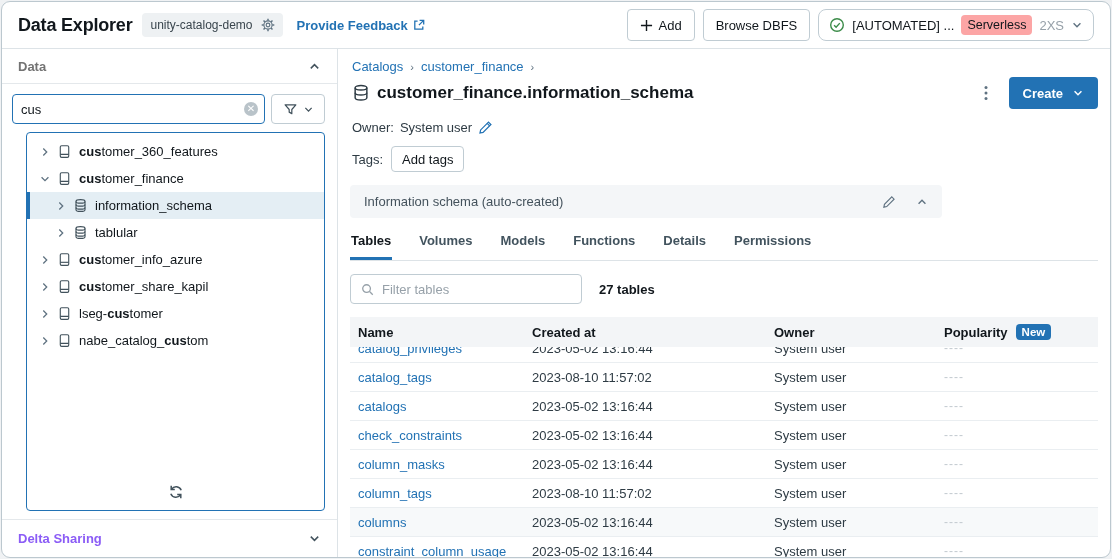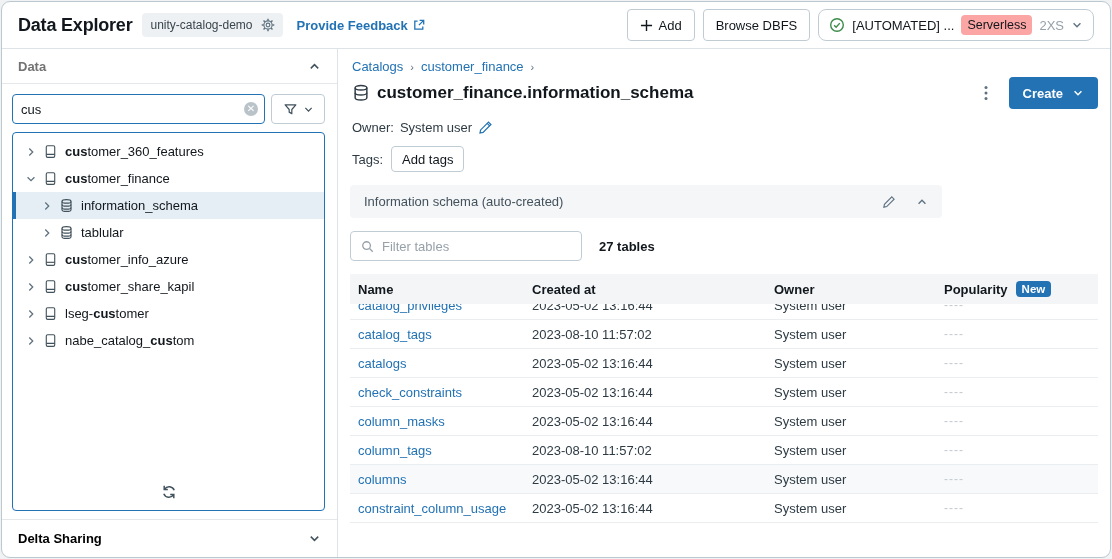--- a/index.html
+++ b/index.html
@@ -30,30 +30,30 @@
 
   
   .side-head { display:flex; align-items:center; justify-content:space-between; padding:10px 16px 9px 16px; border-bottom:1px solid #e4e8eb; }
   .side-head .t { font-size:13px; font-weight:700; color:#737373; }
   .search-row { display:flex; gap:6px; margin:10px 12px 8px 10px; }
   .search-box { flex:1; display:flex; align-items:center; height:30px; border:1px solid #2272b4; border-radius:4px; padding:0 6px 0 8px; }
   .search-box input { flex:1; border:none; outline:none; font-size:13px; color:#11171c; font-family:inherit; min-width:0; }
   .clear-btn { width:14px; height:14px; border-radius:50%; background:#b9c3c9; color:#fff; font-size:10px; line-height:14px; text-align:center; cursor:pointer; flex:0 0 14px; }
   .filter-btn { width:54px; height:30px; display:flex; align-items:center; justify-content:center; gap:5px;
                 border:1px solid #c0ccd3; border-radius:4px; background:#fff; color:#42525c; cursor:pointer; }
-  .tree-panel { flex:1; margin:0 12px 0 10px; border:1px solid #2272b4; border-radius:4px; position:relative; padding-top:5px; overflow:hidden; }
+  .tree-panel { flex:1; margin:0 12px 0 24px; border:1px solid #2272b4; border-radius:4px; position:relative; padding-top:5px; overflow:hidden; }
   .tree-item { display:flex; align-items:center; height:27px; font-size:13px; color:#11171c; cursor:pointer; padding-left:10px; }
   .tree-item.lvl1 { padding-left:26px; }
   .tree-item.selected { background:#e4eef4; box-shadow:inset 3px 0 0 #2272b4; }
   .tree-item .chev { color:#5f7281; width:16px; flex:0 0 16px; display:flex; justify-content:center; }
   .tree-item .ticon { color:#42525c; margin:0 7px 0 4px; display:flex; }
   .tree-item b { font-weight:700; }
   .refresh { position:absolute; left:50%; bottom:10px; transform:translateX(-50%); color:#42525c; cursor:pointer; }
   .delta-row { flex:0 0 38px; margin-top:8px; border-top:1px solid #e4e8eb; display:flex; align-items:center; justify-content:space-between; padding:0 16px; cursor:pointer; }
-  .delta-row .t { font-size:13px; font-weight:700; color:#000000; }
+  .delta-row .t { font-size:13px; font-weight:700; color:#8b5cf6; }
 
   
   .breadcrumb { font-size:13px; display:flex; align-items:center; gap:7px; padding:2px 0 0 2px; }
   .breadcrumb a { color:#2272b4; text-decoration:none; cursor:pointer; }
   .breadcrumb .sep { color:#5f7281; font-size:11px; }
   .title-row { display:flex; align-items:center; margin-top:3px; padding-left:2px; }
   .title-row .db { color:#2e3b44; margin-right:7px; }
   .page-title { font-size:17px; font-weight:700; color:#11171c; }
   .title-actions { margin-left:auto; display:flex; align-items:center; gap:10px; }
   .kebab { width:26px; height:30px; display:flex; align-items:center; justify-content:center; color:#5f7281; cursor:pointer; border-radius:4px; }
@@ -380,20 +380,28 @@
               <path d="M11.2 2.2l2.6 2.6-8.4 8.4-3.3.7.7-3.3z"></path>
             </svg>
           </span>
           <span>
             <svg viewBox="0 0 14 14" width="12" height="12" fill="none" stroke="currentColor" stroke-width="1.6">
                 <path d="M3 9l4-4 4 4"></path>
               </svg>
           </span>
         </span>
       </div>
+      <div class="tabs" id="tabs-host">
+          <div class="tab active">Tables</div>
+          <div class="tab">Volumes</div>
+          <div class="tab">Models</div>
+          <div class="tab">Functions</div>
+          <div class="tab">Details</div>
+          <div class="tab">Permissions</div>
+        </div>
       <div class="filter-row">
         <div class="tbl-filter">
           <span>
             <svg viewBox="0 0 16 16" width="15" height="15" fill="none" stroke="currentColor" stroke-width="1.4">
               <circle cx="7" cy="7" r="4.1"></circle>
                 <line x1="10.2" y1="10.2" x2="13.6" y2="13.6"></line>
             </svg>
           </span>
           <input type="text" placeholder="Filter tables" style="">
         </div>

